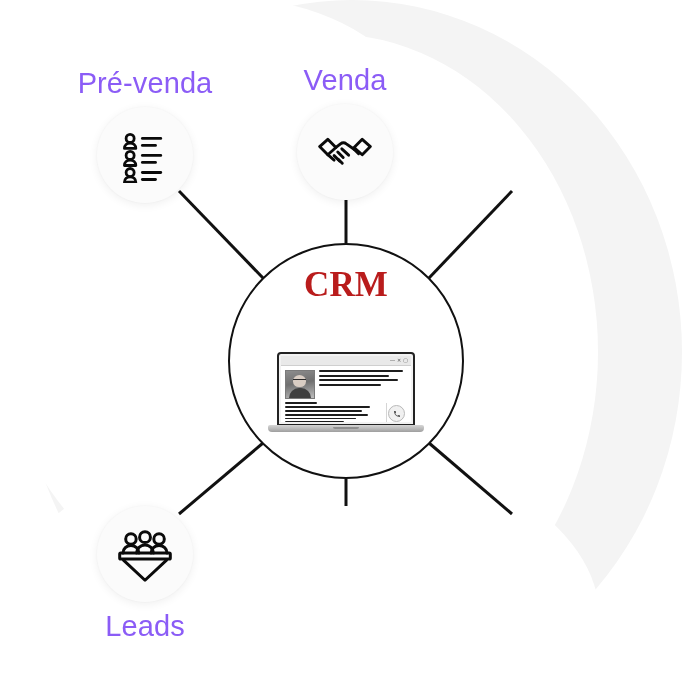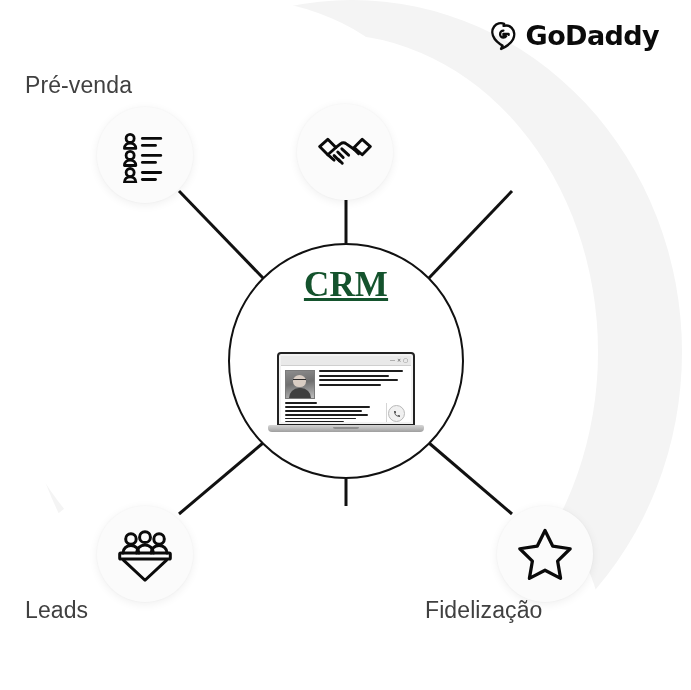--- a/index.html
+++ b/index.html
@@ -54,22 +54,21 @@
     position: absolute;
     left: 228px;
     top: 264px;
     width: 236px;
     text-align: center;
     font-family: "Liberation Serif", "DejaVu Serif", serif;
     font-weight: bold;
     font-size: 35px;
     line-height: 1.22;
     letter-spacing: 0.2px;
-    color: #14532d;
-    text-decoration: underline;
+    color: #b91c1c;
   }
 
   
   .laptop {
     position: absolute;
     left: 268px;
     top: 352px;
     width: 156px;
     height: 86px;
   }
@@ -236,29 +235,30 @@
     background: #fbfbfb;
     box-shadow: 0 2px 10px rgba(0,0,0,0.065), 0 0 0 1px rgba(0,0,0,0.012);
     display: flex;
     align-items: center;
     justify-content: center;
   }
   .node-label {
     position: absolute;
     width: 240px;
     left: -72px;
-    font-size: 23px;
+    text-align: center;
+    font-size: 29px;
     font-weight: 400;
-    color: #404040;
+    color: #8b5cf6;
     line-height: 1.12;
     letter-spacing: 0.1px;
     white-space: pre-line;
   }
   .node-label.above { bottom: 104px; }
-  .node-label.below { top: 92px; }
+  .node-label.below { top: 104px; }
 
   
   #node-prevenda   { left: 97px;  top: 107px; }
   #node-venda      { left: 297px; top: 104px; }
   #node-posvenda   { left: 497px; top: 107px; }
   #node-leads      { left: 97px;  top: 506px; }
   #node-conversao  { left: 297px; top: 506px; }
   #node-fidelizacao{ left: 497px; top: 506px; }
 
   
@@ -295,27 +295,20 @@
     <g stroke="#111111" stroke-width="3" stroke-linecap="butt">
       <line x1="179" y1="191" x2="263" y2="278"></line>
       <line x1="346" y1="200" x2="346" y2="243"></line>
       <line x1="512" y1="191" x2="429" y2="278"></line>
       <line x1="179" y1="514" x2="263" y2="443"></line>
       <line x1="346" y1="506" x2="346" y2="479"></line>
       <line x1="512" y1="514" x2="429" y2="443"></line>
     </g>
   </svg>
 
-  <div class="logo">
-    <svg width="30" height="30" viewBox="0 0 32 32" xmlns="http://www.w3.org/2000/svg">
-      <path d="M16.1 3.1c-3.5-1.7-8.1-0.6-10.6 2.8-2.9 3.9-2.3 9.3 0.6 13.3 1.6 2.2 3.6 3.9 5.6 5.3 0.9 0.6 1.8 1.2 2.7 1.7l-1.5 3.6 4.4-2.2c3.3-2 6.6-4.6 8.4-8.2 1.9-3.9 1.5-9-1.5-12.1-2.2-2.3-5.6-3-8.6-2.1z" fill="none" stroke="#0b0b0b" stroke-width="2.6" stroke-linejoin="round"></path>
-      <path d="M15.4 10.2c-2 0-3.6 1.7-3.6 3.8s1.6 3.8 3.6 3.8c1.3 0 2.4-0.7 3-1.7h-3v-2.4h5.5c0.1 0.4 0.1 0.8 0.1 1.2" fill="none" stroke="#0b0b0b" stroke-width="2.4" stroke-linecap="round" stroke-linejoin="round"></path>
-    </svg>
-    <span class="logo-text">GoDaddy</span>
-  </div>
 
   <div class="hub"></div>
   <div class="hub-title">
     <div>CRM</div>
   </div>
 
   <div class="laptop">
     <div class="laptop-lid">
       <div class="laptop-screen">
         <div class="win-bar">
@@ -368,20 +361,21 @@
         <line x1="29" y1="40.5" x2="44" y2="40.5"></line>
         <circle cx="15" cy="52" r="4.6"></circle>
         <path d="M8.5 63c0-3.5 2.9-6 6.5-6s6.5 2.5 6.5 6z"></path>
         <line x1="29" y1="52" x2="50" y2="52"></line>
         <line x1="29" y1="60" x2="44" y2="60"></line>
       </svg>
     </div>
   </div>
 
   <div class="node" id="node-venda">
+    <div class="node-label above">Venda</div>
     <div class="node-circle">
       <svg width="58" height="58" viewBox="0 0 64 64" xmlns="http://www.w3.org/2000/svg" fill="none" stroke="#0a0a0a" stroke-width="3.2" stroke-linecap="round" stroke-linejoin="round">
         <path d="M4 26 L13 18 L22 27 L13 35 Z"></path>
         <path d="M60 26 L51 18 L42 27 L51 35 Z"></path>
         <path d="M22 27 L27 23 C29 21.5 31.5 21.5 33.5 23 L42 29"></path>
         <path d="M42 29 L47 34"></path>
         <path d="M24 32 L30 38"></path>
         <path d="M28.5 28.5 L36 35.5"></path>
         <path d="M20 36 L26 42"></path>
         <path d="M24.5 40 L29 44.5"></path>
@@ -401,22 +395,14 @@
         <circle cx="47" cy="16" r="5.6"></circle>
         <path d="M38.5 31 c0-4.7 3.8-8 8.5-8 s8.5 3.3 8.5 8"></path>
         <rect x="5" y="31" width="54" height="6.4" rx="1.2"></rect>
         <path d="M9 38.5 L32 60 L55 38.5"></path>
       </svg>
     </div>
     <div class="node-label below">Leads</div>
   </div>
 
 
-  <div class="node" id="node-fidelizacao">
-    <div class="node-circle">
-      <svg width="58" height="58" viewBox="0 0 64 64" xmlns="http://www.w3.org/2000/svg" fill="none" stroke="#0a0a0a" stroke-width="3.6" stroke-linecap="round" stroke-linejoin="round">
-        <path d="M32 6 L40.6 23.4 L59.8 26.2 L45.9 39.8 L49.2 58.9 L32 49.9 L14.8 58.9 L18.1 39.8 L4.2 26.2 L23.4 23.4 Z"></path>
-      </svg>
-    </div>
-    <div class="node-label below">Fidelização</div>
-  </div>
 
 </div>
 
 </body></html>

